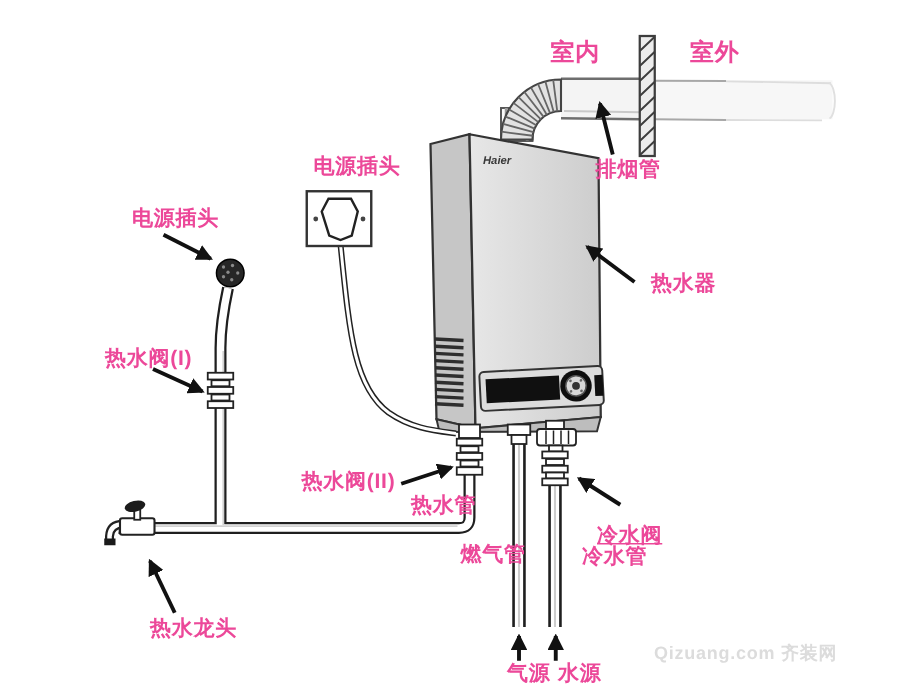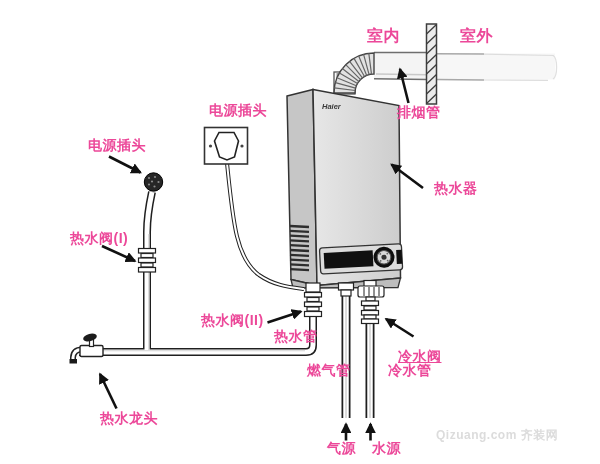--- a/index.html
+++ b/index.html
@@ -185,17 +185,17 @@
   <div class="lbl fs15" style="left:198px;top:103px;">电源插头</div>
   <div class="lbl fs15" style="left:77px;top:138px;">电源插头</div>
   <div class="lbl fs14" style="left:58px;top:231px;margin-left:12px;">热水阀(I)</div>
   <div class="lbl fs15" style="left:423px;top:181px;">热水器</div>
   <div class="lbl fs14" style="left:201px;top:313px;">热水阀(II)</div>
   <div class="lbl fs15" style="left:263px;top:329px;">热水管</div>
   <div class="lbl fs15" style="left:89px;top:411px;">热水龙头</div>
   <div class="lbl fs15" style="left:296px;top:364px;font-family:Liberation Serif, serif;">燃气管</div>
   <div class="lbl fs14" style="left:398px;top:349px;text-decoration:underline;">冷水阀</div>
   <div class="lbl fs15" style="left:377px;top:363px;">冷水管</div>
-  <div class="lbl fs15" style="left:316px;top:441px;">气源</div>
+  <div class="lbl fs15" style="left:327px;top:441px;">气源</div>
   <div class="lbl fs15" style="left:361px;top:441px;">水源</div>
 
   <div class="watermark">Qizuang.com 齐装网</div>
 </div>
 
 </body></html>

